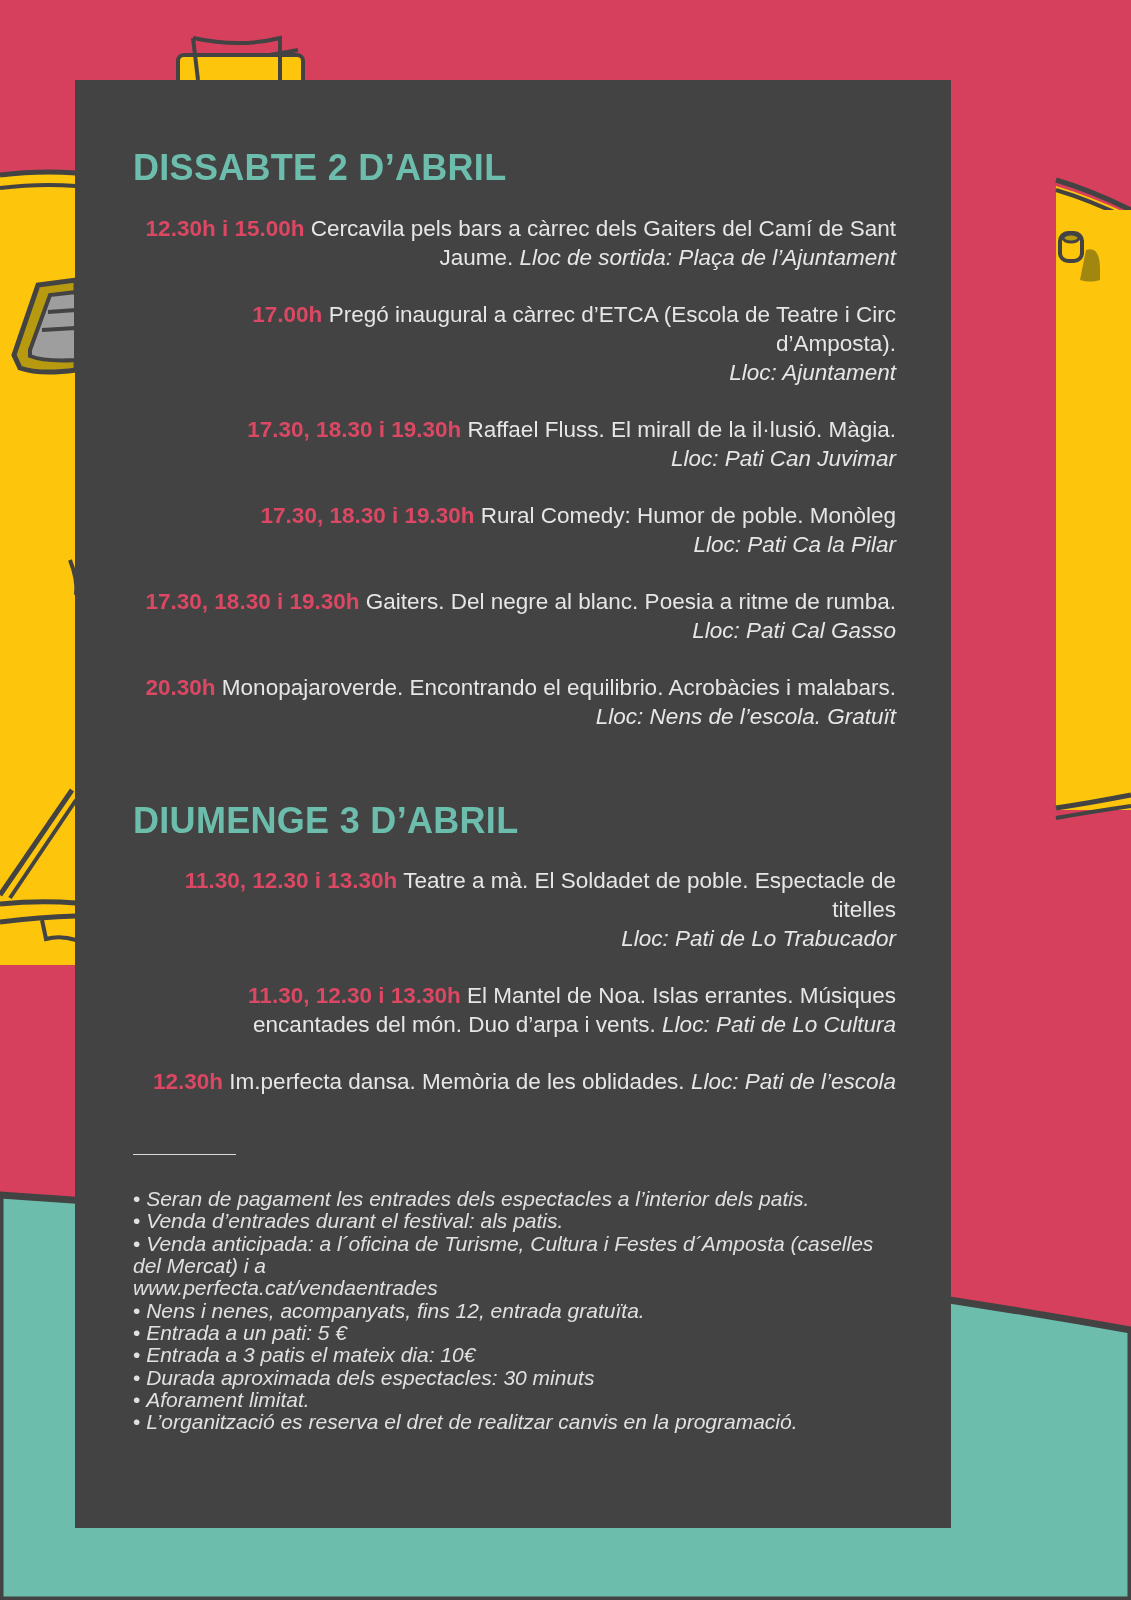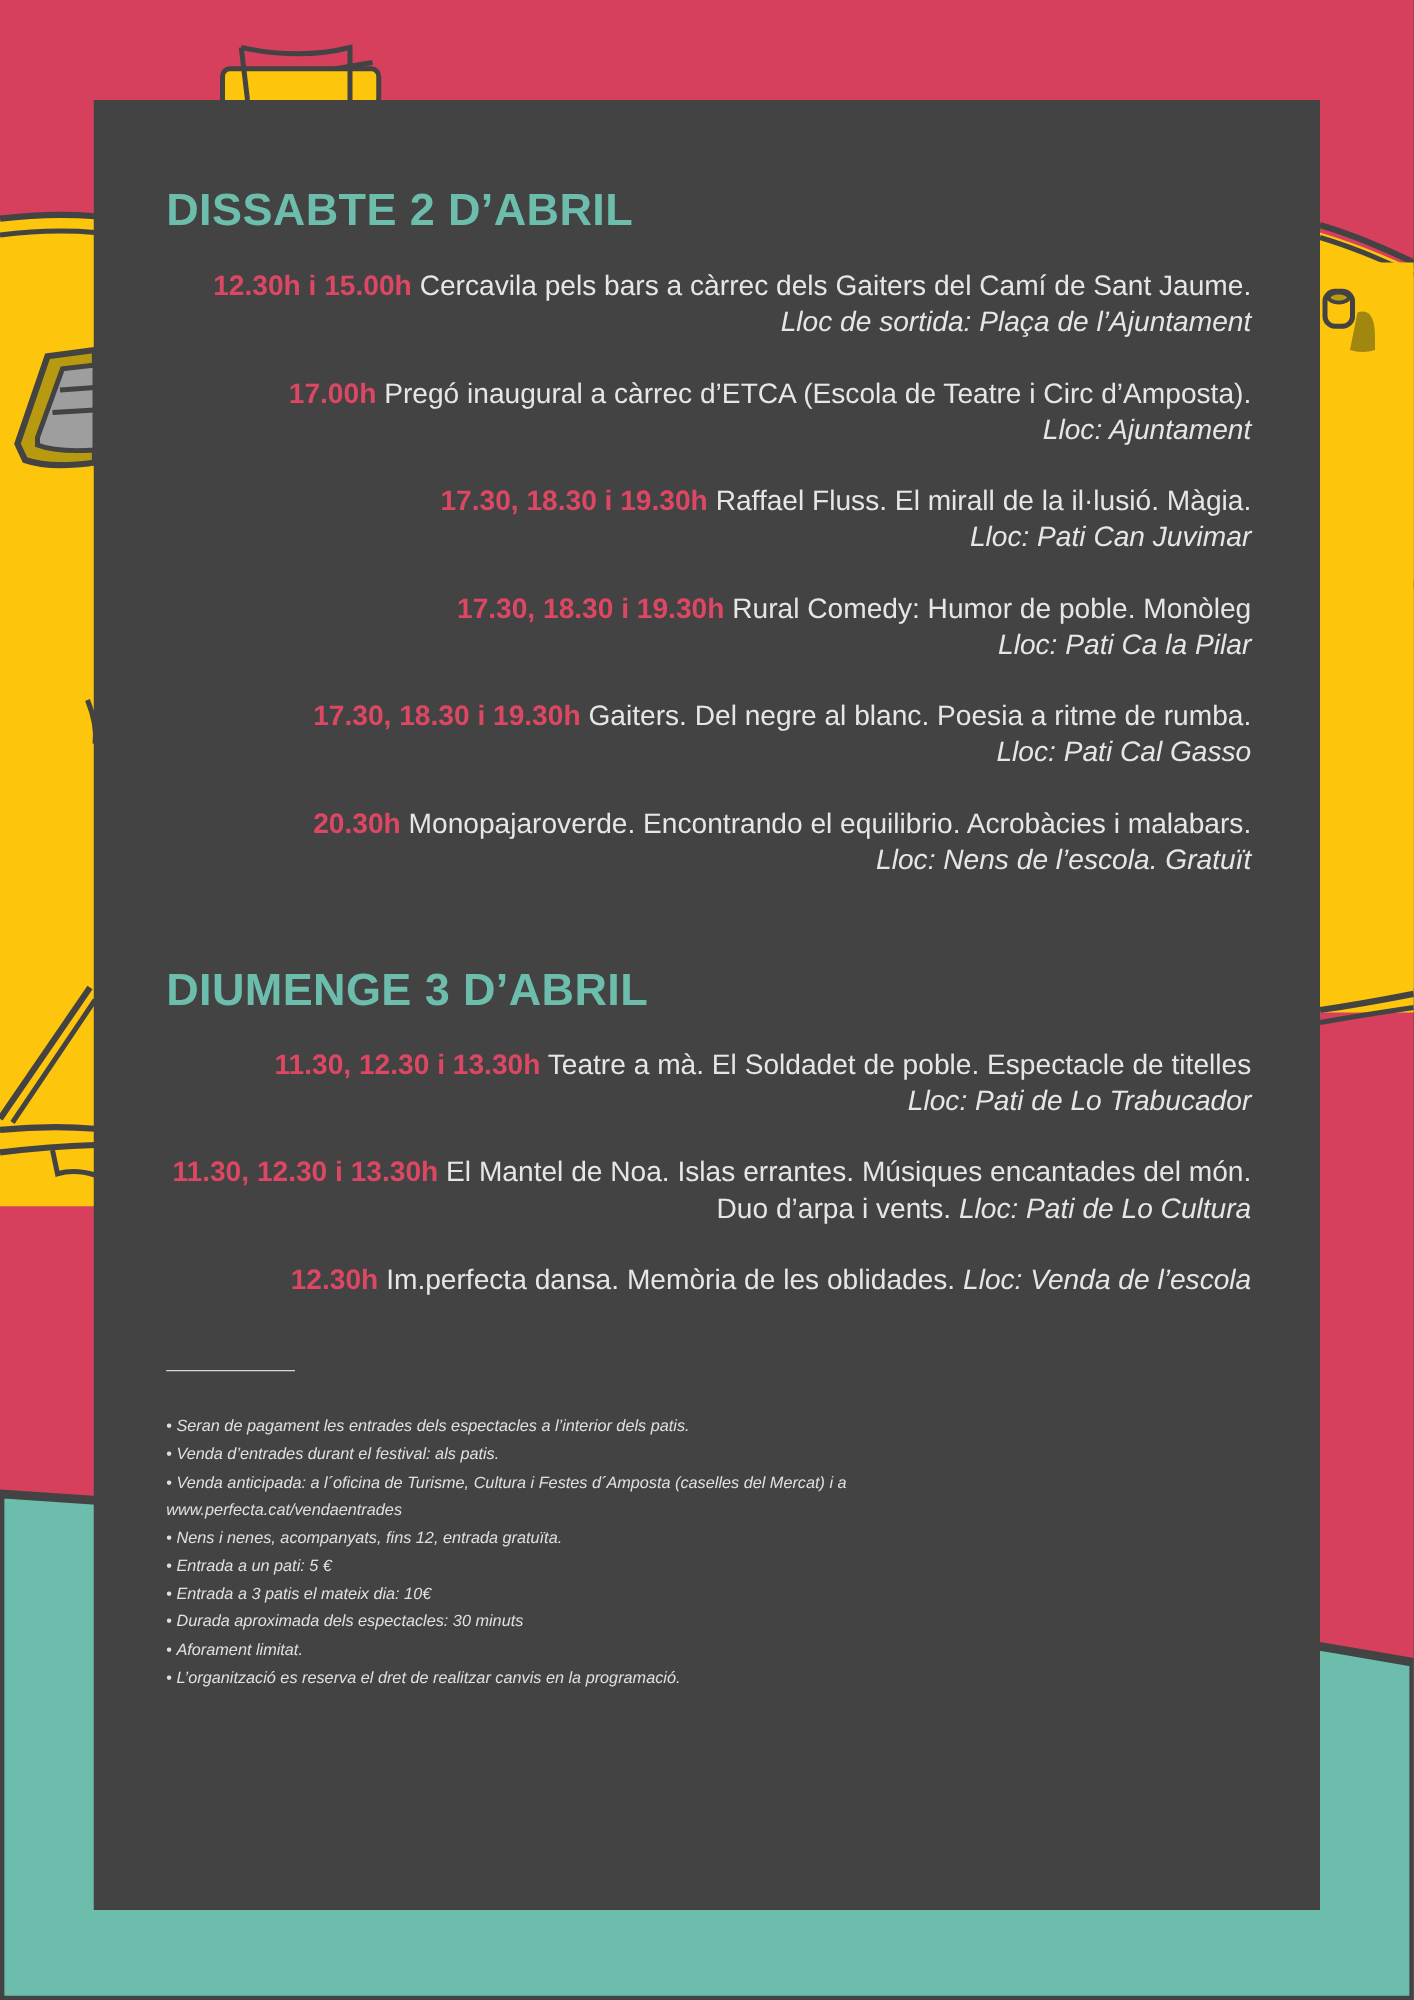--- a/index.html
+++ b/index.html
@@ -3,36 +3,36 @@
 <meta charset="utf-8">
 <style>
   html, body { margin: 0; padding: 0; }
   body {
     width: 1131px; height: 1600px; position: relative; overflow: hidden;
     background: #d6405c;
     font-family: "Liberation Sans", "DejaVu Sans", sans-serif;
   }
   .bg-art { position: absolute; left: 0; top: 0; width: 1131px; height: 1600px; }
   .panel {
-    position: absolute; left: 75px; top: 80px; width: 981px; height: 1448px;
+    position: absolute; left: 75px; top: 80px; width: 876px; height: 1448px;
     background: #434343; box-sizing: border-box; padding: 68px 55px 0 58px;
   }
   .day-title {
     color: #6dbdad; font-weight: bold; font-size: 36px; letter-spacing: 0.3px;
     margin: 0 0 26px 0; line-height: 1.1;
     font-family: "Liberation Sans Narrow", "Liberation Sans", sans-serif;
   }
   .event {
     color: #e6e6e6; font-size: 22.5px; line-height: 29px; margin: 0 0 28px 0; text-align: right;
   }
   .time { color: #dc4763; font-weight: bold; }
   .place { font-style: italic; }
   .day2 { margin-top: 70px; }
   .rule { width: 103px; height: 1px; background: #d8d8d8; margin: 58px 0 33px 0; }
-  .notes { color: #e0e0e0; font-size: 13px; font-style: italic; line-height: 22.3px; margin: 0; padding: 0; list-style: none; }
+  .notes { color: #e0e0e0; font-size: 21px; font-style: italic; line-height: 22.3px; margin: 0; padding: 0; list-style: none; }
   .notes li::before { content: "• "; font-style: normal; }
   .notes li.cont::before { content: ""; }
 </style>
 </head>
 <body>
 
 <svg class="bg-art" viewBox="0 0 1131 1600" xmlns="http://www.w3.org/2000/svg">
 
   <path d="M0 1195 Q 560 1230 1131 1330 L1131 1600 L0 1600 Z" fill="#6dbdad" stroke="#434343" stroke-width="7"></path>
 
@@ -85,21 +85,21 @@
   <p class="event"><span class="time">17.30, 18.30 i 19.30h</span> <span>Gaiters. Del negre al blanc. Poesia a ritme de rumba.</span><br><span class="place">Lloc: Pati Cal Gasso</span></p>
 
   <p class="event"><span class="time">20.30h</span> <span>Monopajaroverde. Encontrando el equilibrio. Acrobàcies i malabars.</span><br><span class="place">Lloc: Nens de l’escola. Gratuït</span></p>
 
   <h2 class="day-title day2">DIUMENGE 3 D’ABRIL</h2>
 
   <p class="event"><span class="time">11.30, 12.30 i 13.30h</span> <span>Teatre a mà. El Soldadet de poble. Espectacle de titelles</span><br><span class="place">Lloc: Pati de Lo Trabucador</span></p>
 
   <p class="event"><span class="time">11.30, 12.30 i 13.30h</span> <span>El Mantel de Noa. Islas errantes. Músiques encantades del món. Duo d’arpa i vents.</span> <span class="place">Lloc: Pati de Lo Cultura</span></p>
 
-  <p class="event"><span class="time">12.30h</span> <span>Im.perfecta dansa. Memòria de les oblidades.</span> <span class="place">Lloc: Venda de l’escola</span></p>
+  <p class="event"><span class="time">12.30h</span> <span>Im.perfecta dansa. Memòria de les oblidades.</span> <span class="place">Lloc: Pati de l’escola</span></p>
 
   <div class="rule"></div>
 
   <ul class="notes">
     <li>Seran de pagament les entrades dels espectacles a l’interior dels patis.</li>
     <li>Venda d’entrades durant el festival: als patis.</li>
     <li>Venda anticipada: a l´oficina de Turisme, Cultura i Festes d´Amposta (caselles del Mercat) i a</li>
     <li class="cont">www.perfecta.cat/vendaentrades</li>
     <li>Nens i nenes, acompanyats, fins 12, entrada gratuïta.</li>
     <li>Entrada a un pati: 5 €</li>

